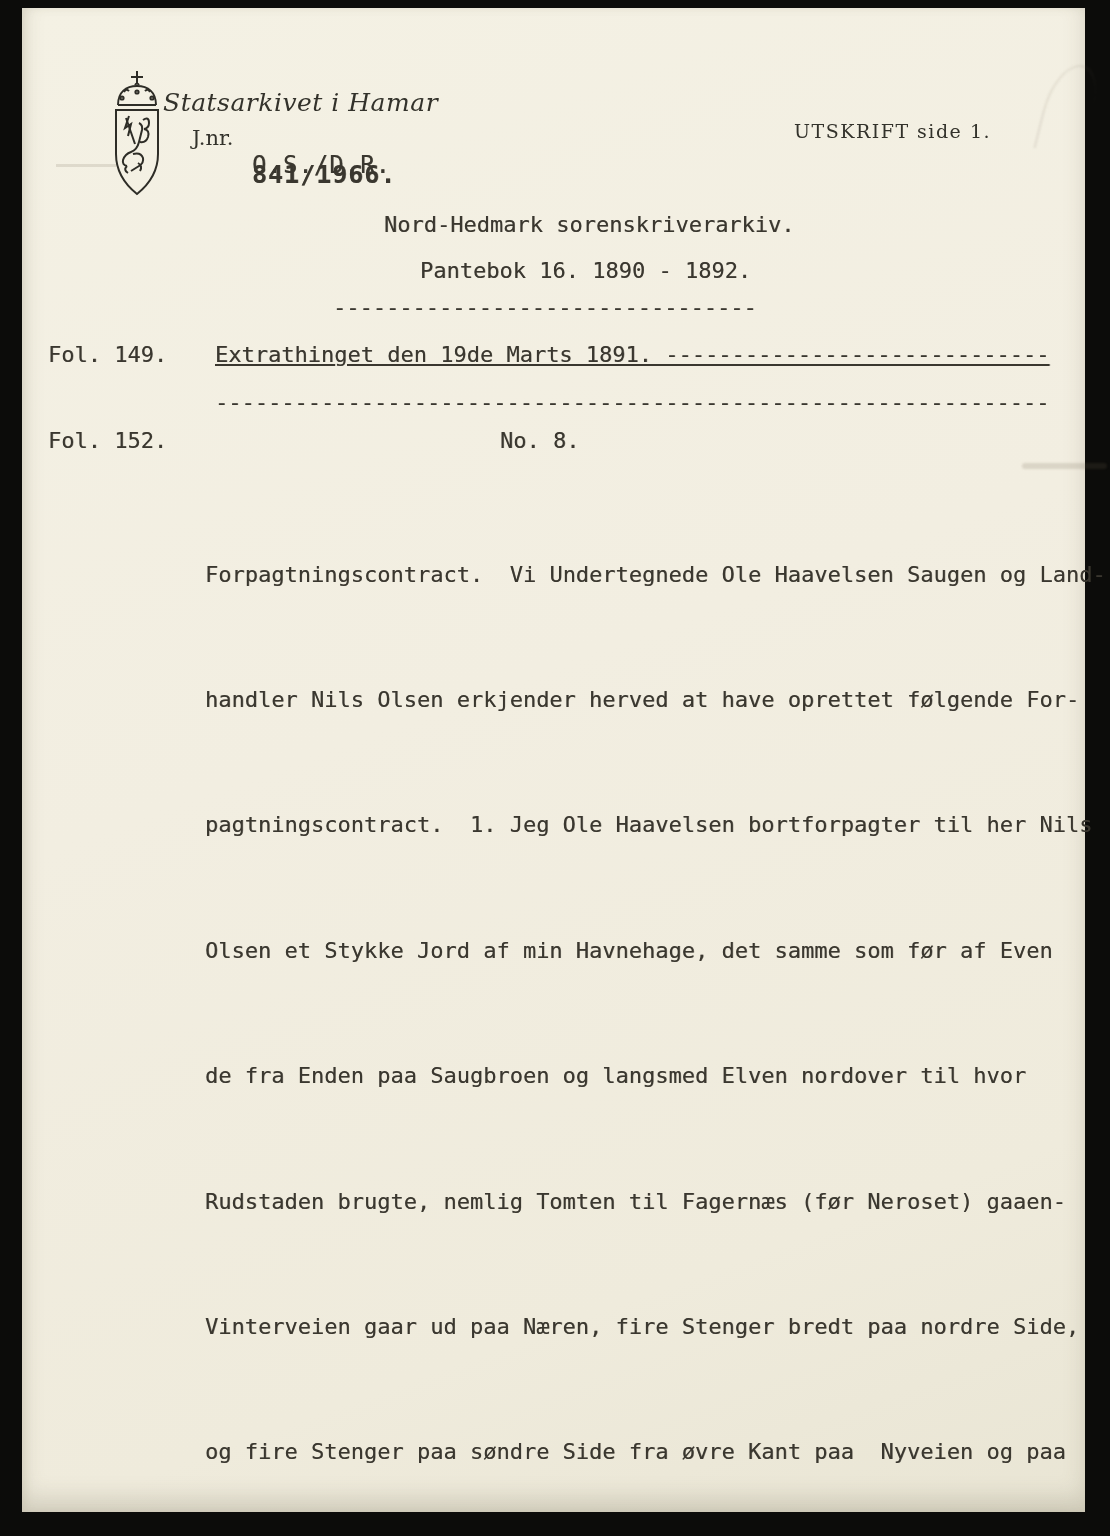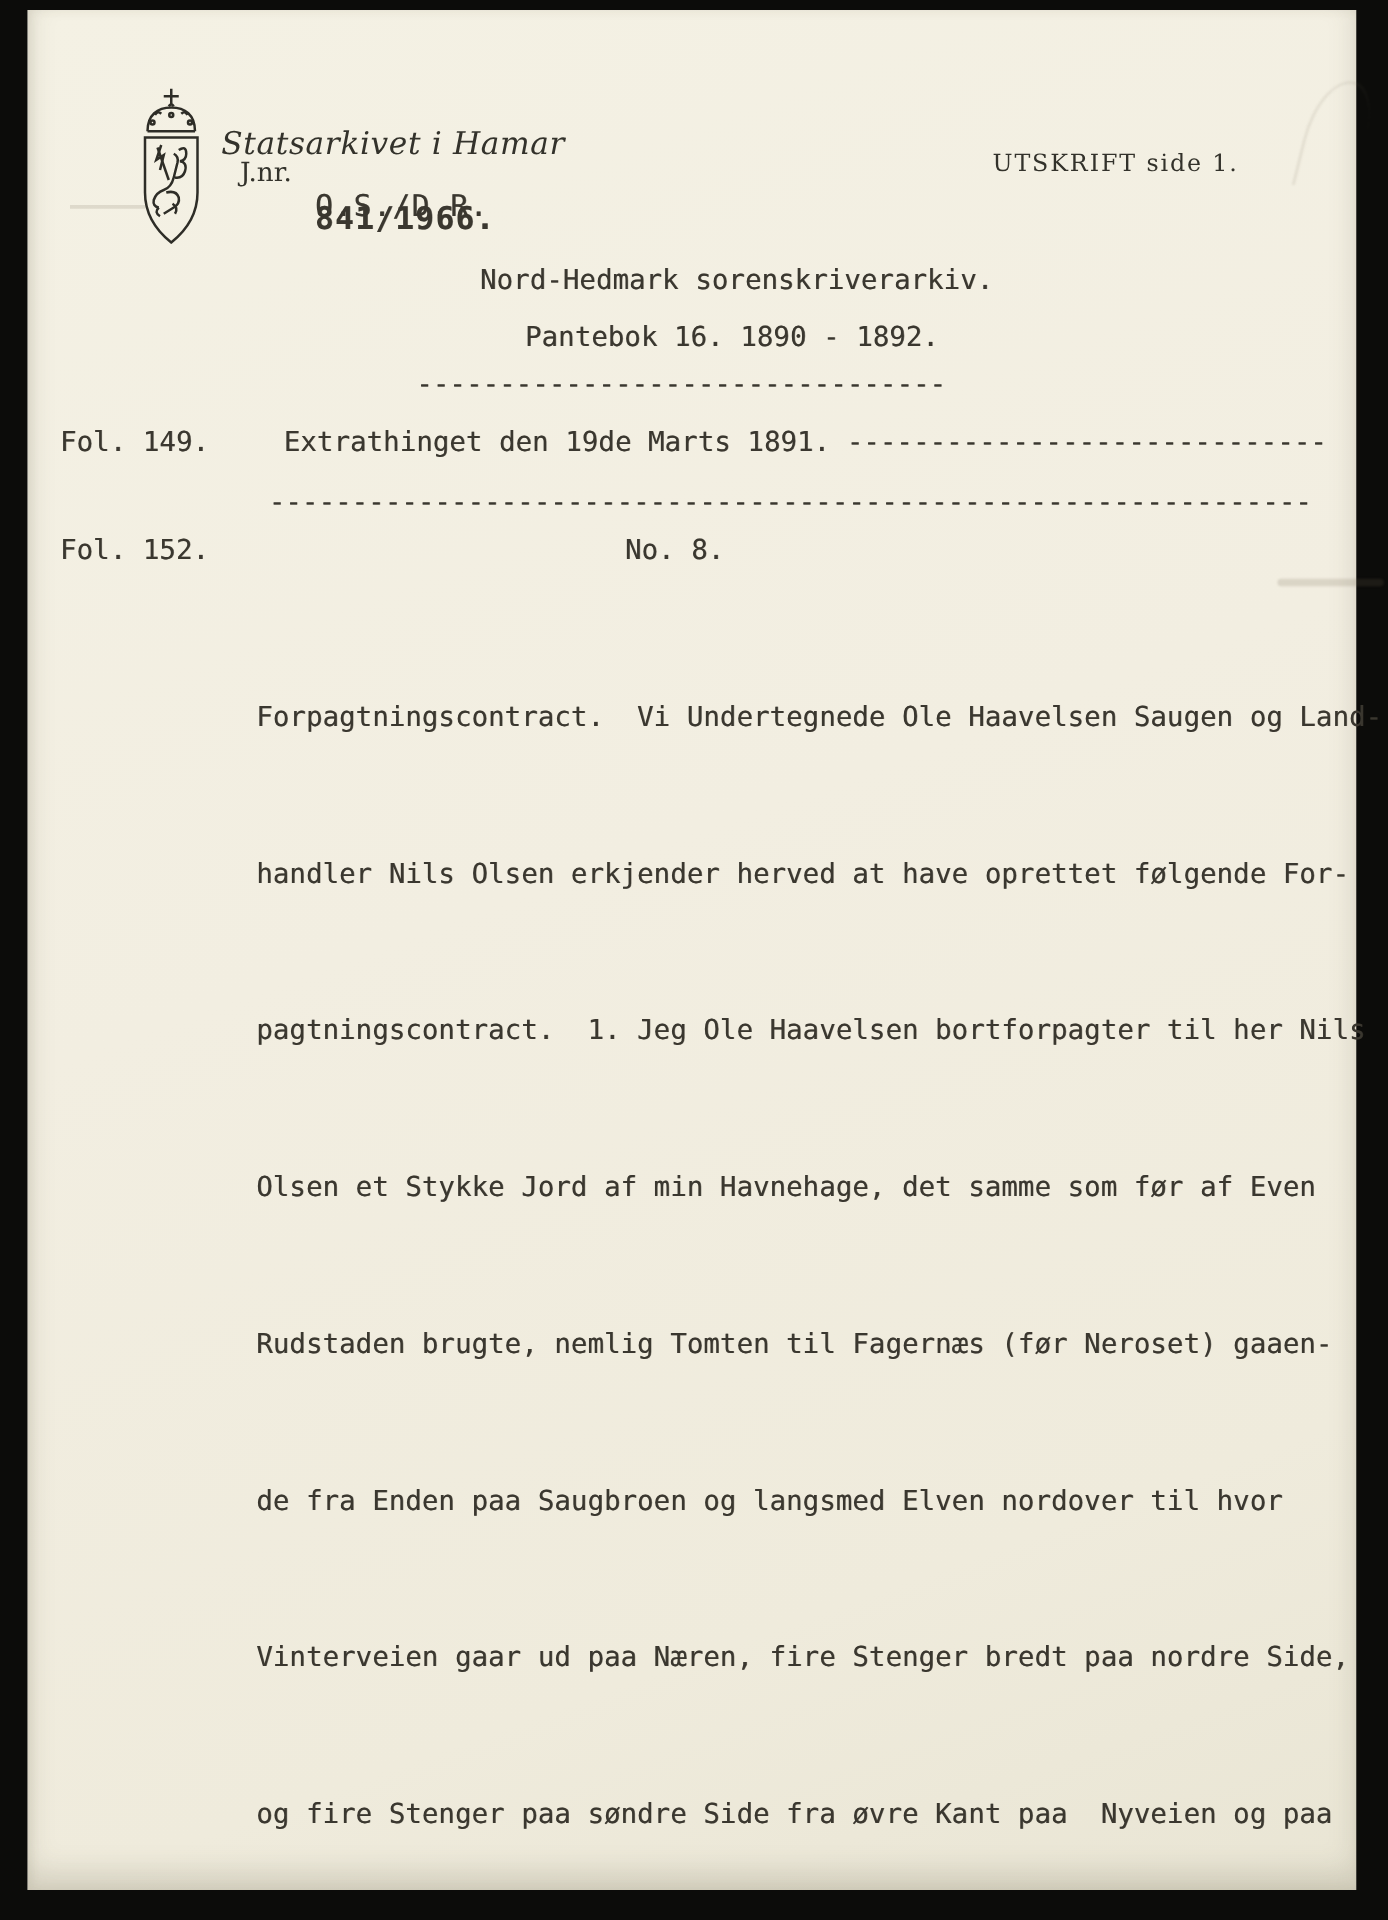--- a/index.html
+++ b/index.html
@@ -75,43 +75,43 @@
 
       <path d="M24 48 L20 60 L26 56 L23 68"></path>
       <line x1="21" y1="50" x2="30" y2="76"></line>
       <path d="M38 52 q6 -4 6 3 q0 5 -5 6 q6 1 4 8 q-2 6 -8 5"></path>
       <path d="M34 55 q4 2 3 7 l-3 12 q-2 8 -8 10 q-6 2 -8 8 q-1 5 4 6"></path>
       <path d="M28 86 q8 -2 10 4 q1 5 -4 8 l-8 5"></path>
       <path d="M22 98 q-4 4 1 7 M33 95 q5 3 2 8"></path>
     </svg>
   </div>
 
-  <div class="abs serif hdr-name" style="left:141px;top:92px;margin-left:14px;">Statsarkivet i Hamar</div>
+  <div class="abs serif hdr-name" style="left:141px;top:80px;">Statsarkivet i Hamar</div>
   <div class="abs serif jnr-label" style="left:170px;top:118px;">J.nr.</div>
   <div class="abs mono jnr-val" style="left:230px;top:108px;margin-top:44px;">841/1966.</div>
   <div class="abs mono initials" style="left:230px;top:143px;">O.S./D.R.</div>
   <div class="abs serif utskrift" style="left:772px;top:112px;">UTSKRIFT side  1.</div>
 
   <div class="abs mono t22" style="left:362px;top:204px;">Nord-Hedmark sorenskriverarkiv.</div>
   <div class="abs mono t22" style="left:398px;top:250px;">Pantebok 16. 1890 - 1892.</div>
   <div class="abs mono t22" style="left:311px;top:287px;">--------------------------------</div>
 
   <div class="abs mono t22" style="left:26px;top:334px;">Fol. 149.</div>
-  <div class="abs mono t22" style="left:205px;top:334px;">Extrathinget den 19de Marts 1891. -----------------------------</div>
+  <div class="abs mono t22" style="left:193px;top:334px;text-decoration:underline;">Extrathinget den 19de Marts 1891. -----------------------------</div>
   <div class="abs mono t22" style="left:193px;top:382px;">---------------------------------------------------------------</div>
   <div class="abs mono t22" style="left:26px;top:420px;text-align:center;">Fol. 152.</div>
   <div class="abs mono t22" style="left:478px;top:420px;">No. 8.</div>
 
   <div class="body-block mono">
     <div class="bline"><span class="lead-underline">Forpagtningscontract.</span><span>  Vi Undertegnede Ole Haavelsen Saugen og Land-</span></div>
     <div class="bline">handler Nils Olsen erkjender herved at have oprettet følgende For-</div>
     <div class="bline">pagtningscontract.  1. Jeg Ole Haavelsen bortforpagter til her Nils</div>
     <div class="bline">Olsen et Stykke Jord af min Havnehage, det samme som før af Even</div>
+    <div class="bline">de fra Enden paa Saugbroen og langsmed Elven nordover til hvor</div>
     <div class="bline">Rudstaden brugte, nemlig Tomten til Fagernæs (før Neroset) gaaen-</div>
-    <div class="bline">de fra Enden paa Saugbroen og langsmed Elven nordover til hvor</div>
     <div class="bline">Vinterveien gaar ud paa Næren, fire Stenger bredt paa nordre Side,</div>
     <div class="bline">og fire Stenger paa søndre Side fra øvre Kant paa  Nyveien og paa</div>
     
     
     
     
     
     
     
     

